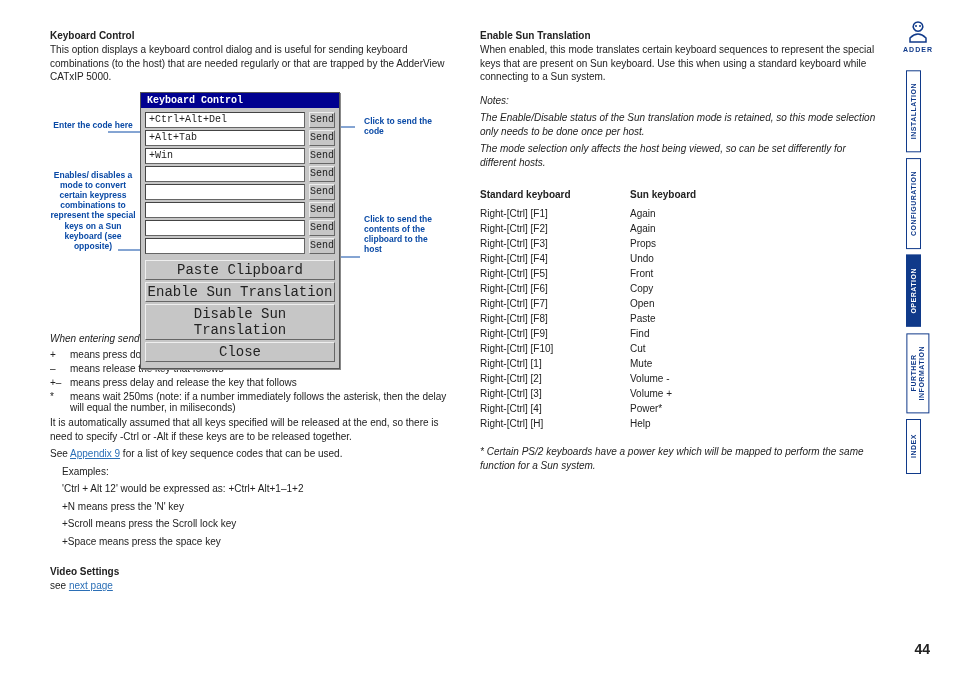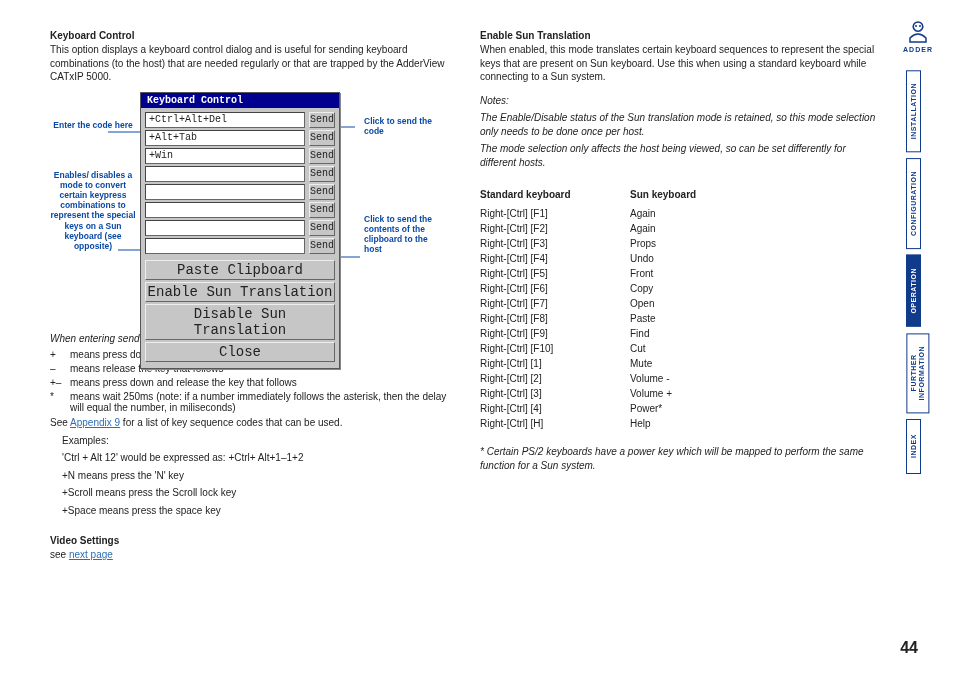--- a/index.html
+++ b/index.html
@@ -156,23 +156,23 @@
     justify-content: center;
   }
   .nav-box.active {
     background: #103a8a;
     color: #fff;
   }
   .nav-box.two-line { line-height: 1.1; }
 
   .page-num {
     position: absolute;
-    right: 36px;
+    right: 24px;
     bottom: 18px;
-    font-size: 16px;
+    font-size: 14px;
     font-weight: bold;
     color: #222;
   }
 </style>
 </head>
 <body>
 
 <div class="page">
 
   <div class="col">
@@ -248,26 +248,27 @@
     <div class="bullet-row">
         <div class="sym">+</div>
         <div class="txt">means press down the key that follows</div>
       </div>
     <div class="bullet-row">
         <div class="sym">–</div>
         <div class="txt">means release the key that follows</div>
       </div>
     <div class="bullet-row">
         <div class="sym">+–</div>
-        <div class="txt">means press down and release the key that follows</div>
+        <div class="txt">means press delay and release the key that follows</div>
       </div>
     <div class="bullet-row">
         <div class="sym">*</div>
         <div class="txt">means wait 250ms (note: if a number immediately follows the asterisk, then the delay will equal the number, in miliseconds)</div>
       </div>
+    <p>It is automatically assumed that all keys specified will be released at the end, so there is need to specify -Ctrl or -Alt if these keys are to be released together.</p>
     <p>
       <span>See </span><span class="link">Appendix 9</span><span> for a list of key sequence codes that can be used.</span>
     </p>
     <p class="indent">Examples:</p>
     <p class="indent">'Ctrl + Alt 12' would be expressed as: +Ctrl+ Alt+1–1+2</p>
     <p class="indent">+N means press the 'N' key</p>
     <p class="indent">+Scroll means press the Scroll lock key</p>
     <p class="indent">+Space means press the space key</p>
 
     <div style="height:14px"></div>

